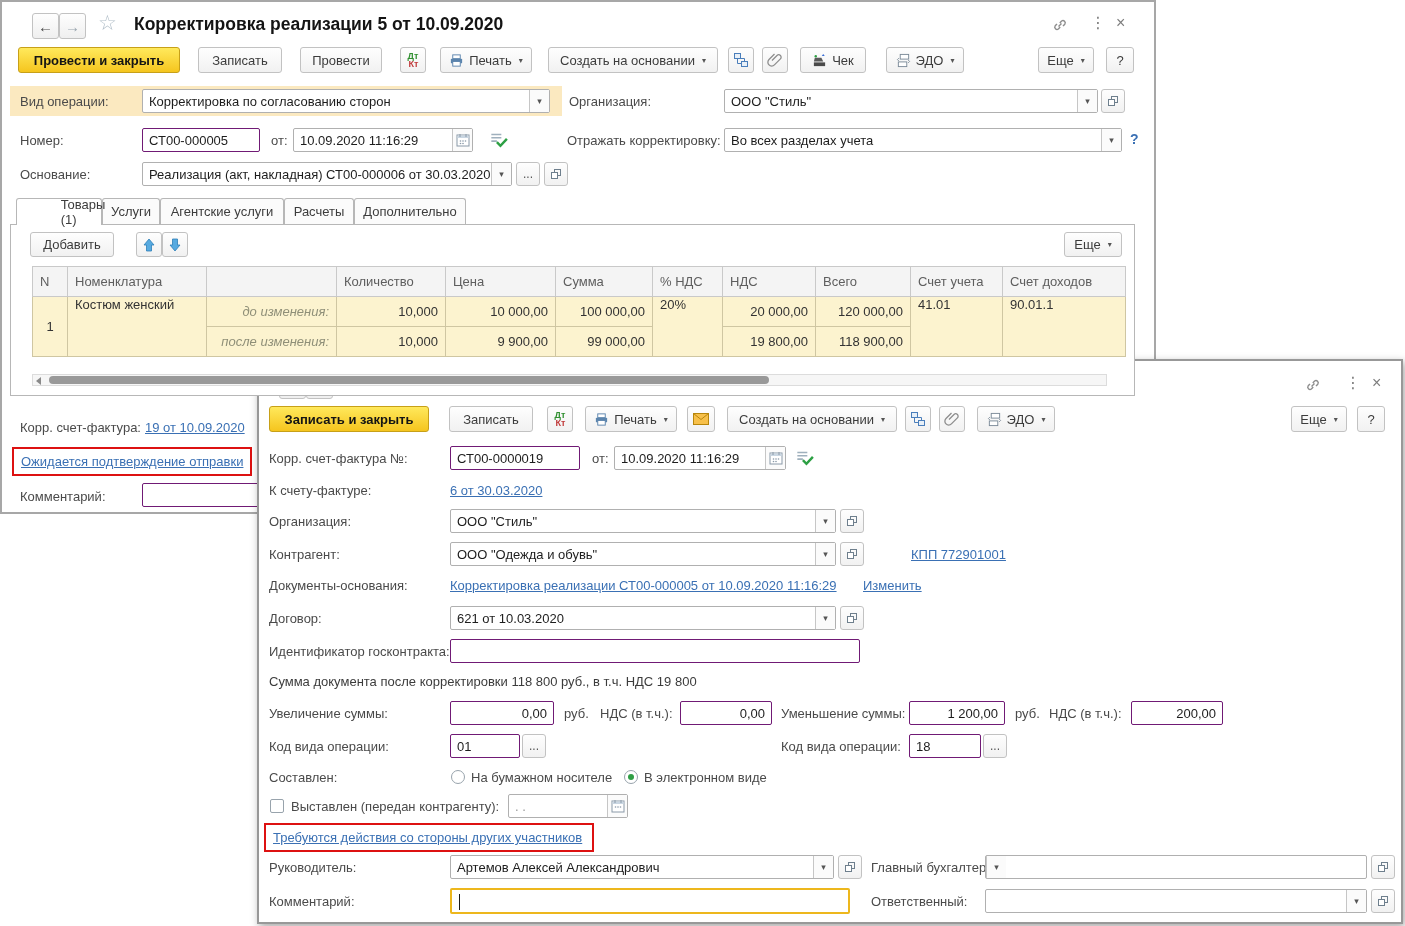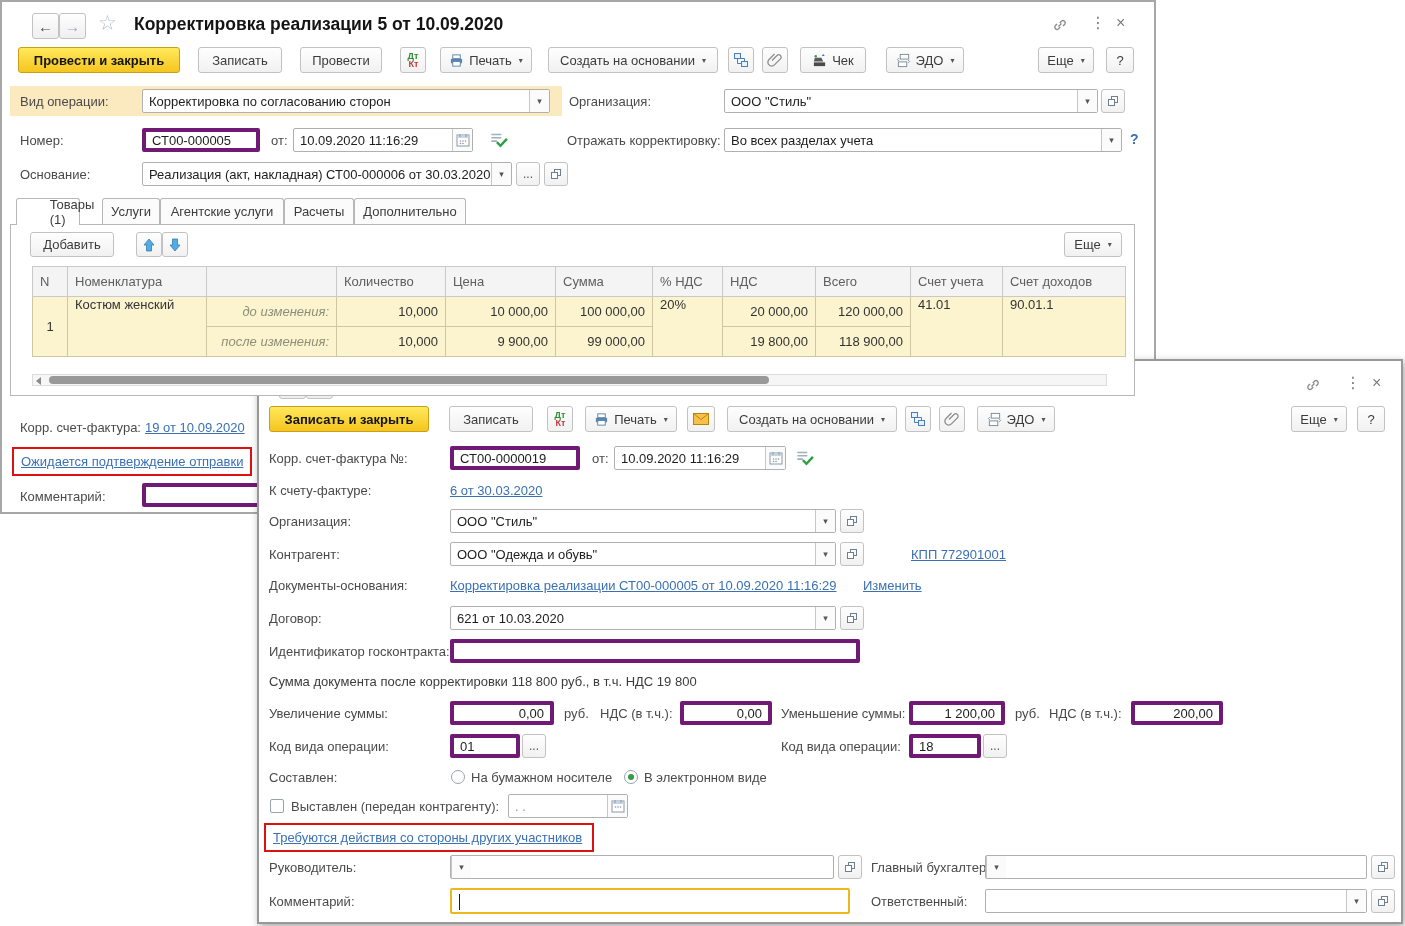--- a/index.html
+++ b/index.html
@@ -14,21 +14,21 @@
   .star{position:absolute;font-size:21px;color:#b4c0ca;line-height:20px;}
   .wtitle{position:absolute;font-size:17.5px;font-weight:bold;color:#141414;white-space:nowrap;}
   .winicon{position:absolute;color:#7d7d7d;font-size:16px;line-height:16px;cursor:pointer;}
   .btn{position:absolute;height:26px;background:linear-gradient(#fefefe,#f1f1f1);border:1px solid #c2c2c2;
        border-radius:3px;display:flex;align-items:center;justify-content:center;gap:5px;
        font-size:13px;color:#3c3c3c;box-sizing:border-box;padding:0 8px;white-space:nowrap;cursor:pointer;}
   .btn.yellow{background:linear-gradient(#ffe95c,#f5c51e);border-color:#c7a018;font-weight:bold;color:#141414;}
   .btn .arr{font-size:8px;color:#555;margin-left:2px;}
   .sqbtn{padding:0;width:26px;}
   .lbl{position:absolute;font-size:13px;color:#4a4a4a;white-space:nowrap;}
-  .ipt{position:absolute;height:24px;border:4px solid #701a75;border-radius:2px;background:#fff;
+  .ipt{position:absolute;height:24px;border:1px solid #701a75;border-radius:2px;background:#fff;
        box-sizing:border-box;display:flex;align-items:center;padding:0 6px;font-size:13px;color:#1d1d1d;white-space:nowrap;overflow:hidden;}
   .ipt.num{justify-content:flex-end;}
   .combo{position:absolute;height:24px;border:1px solid #b0b0b0;border-radius:2px;background:#fff;
          box-sizing:border-box;display:flex;align-items:stretch;font-size:13px;color:#1d1d1d;}
   .combo .txt{flex:1;display:flex;align-items:center;padding:0 6px;white-space:nowrap;overflow:hidden;}
   .combo .dd{width:19px;border-left:1px solid #c6c6c6;display:flex;align-items:center;justify-content:center;
              font-size:9px;color:#555;background:#fbfbfb;cursor:pointer;}
   .minibtn{position:absolute;width:24px;height:24px;background:linear-gradient(#fefefe,#f1f1f1);
            border:1px solid #c2c2c2;border-radius:3px;display:flex;align-items:center;justify-content:center;
            box-sizing:border-box;font-size:12px;color:#555;cursor:pointer;}
@@ -211,21 +211,21 @@
   <div class="minibtn" style="left:514px;top:160px;">
       <span>...</span>
     </div>
   <div class="minibtn" style="left:542px;top:160px;">
     <svg width="12" height="12" viewBox="0 0 12 12">
         <rect x="4.5" y="1.5" width="6" height="6" fill="none" stroke="#6e7f8d"></rect>
         <rect x="1.5" y="4.5" width="6" height="6" fill="#fff" stroke="#6e7f8d"></rect>
       </svg>
   </div>
 
-  <div class="tab active" style="left:14px;width:64px;padding-left:48px;">
+  <div class="tab active" style="left:14px;width:86px;padding-left:48px;">
       <span>Товары (1)</span>
     </div>
   <div class="tab" style="left:100px;width:58px;">
       <span>Услуги</span>
     </div>
   <div class="tab" style="left:158px;width:124px;">
       <span>Агентские услуги</span>
     </div>
   <div class="tab" style="left:282px;width:70px;">
       <span>Расчеты</span>
@@ -530,20 +530,21 @@
         </svg>
     </span>
   </div>
 
   <div class="redbox" style="left:5px;top:462px;width:330px;height:29px;">
     <span class="link">Требуются действия со стороны других участников</span>
   </div>
 
   <div class="lbl" style="left:10px;top:499px;">Руководитель:</div>
   <div class="combo" style="left:191px;top:494px;width:384px;">
+    <span class="txt">Артемов Алексей Александрович</span>
     <span class="dd">▾</span>
   </div>
   <div class="minibtn" style="left:579px;top:494px;">
     <svg width="12" height="12" viewBox="0 0 12 12">
         <rect x="4.5" y="1.5" width="6" height="6" fill="none" stroke="#6e7f8d"></rect>
         <rect x="1.5" y="4.5" width="6" height="6" fill="#fff" stroke="#6e7f8d"></rect>
       </svg>
   </div>
   <div class="lbl" style="left:612px;top:499px;">Главный бухгалтер:</div>
   <div class="combo" style="left:726px;top:494px;width:382px;">

